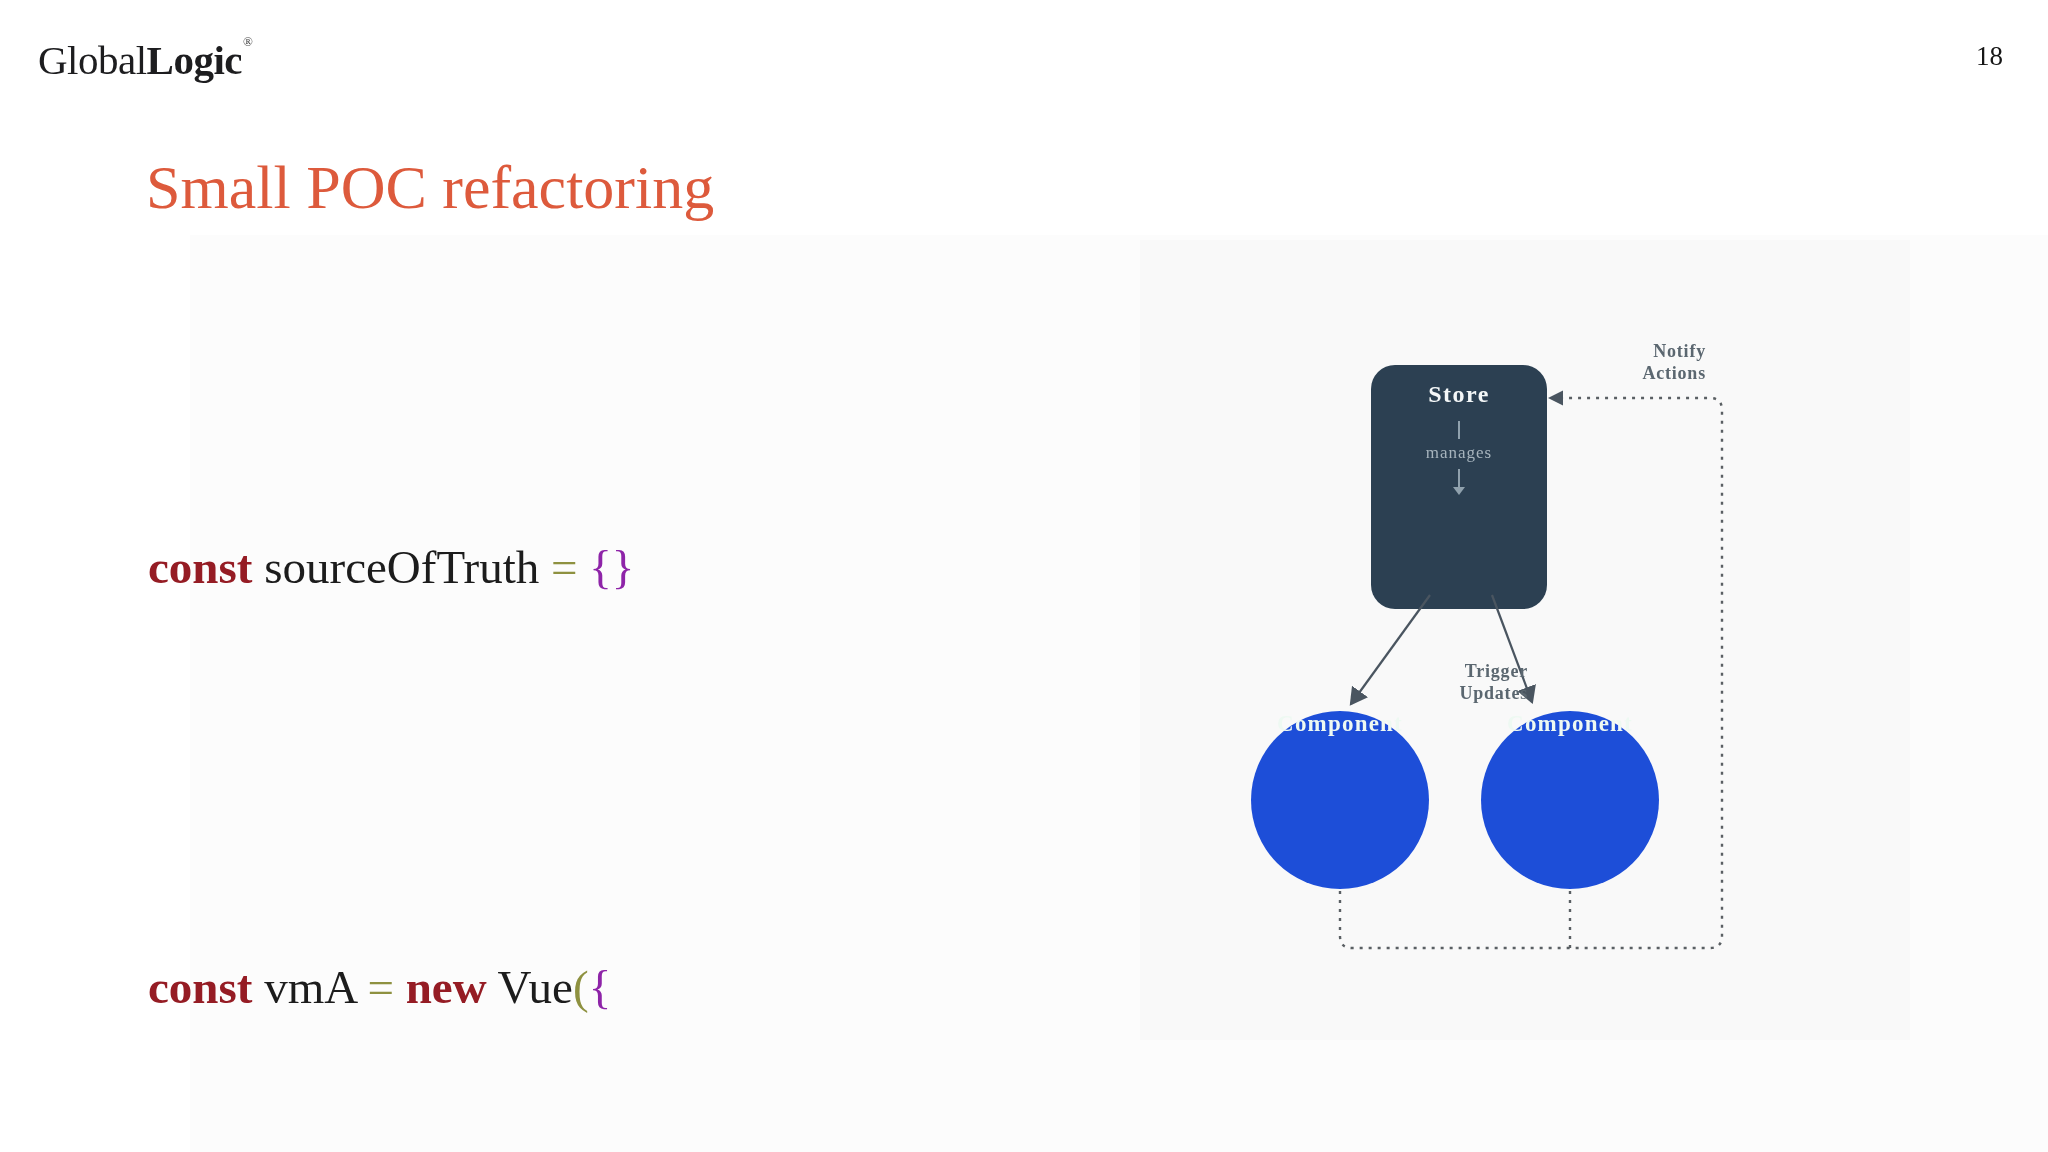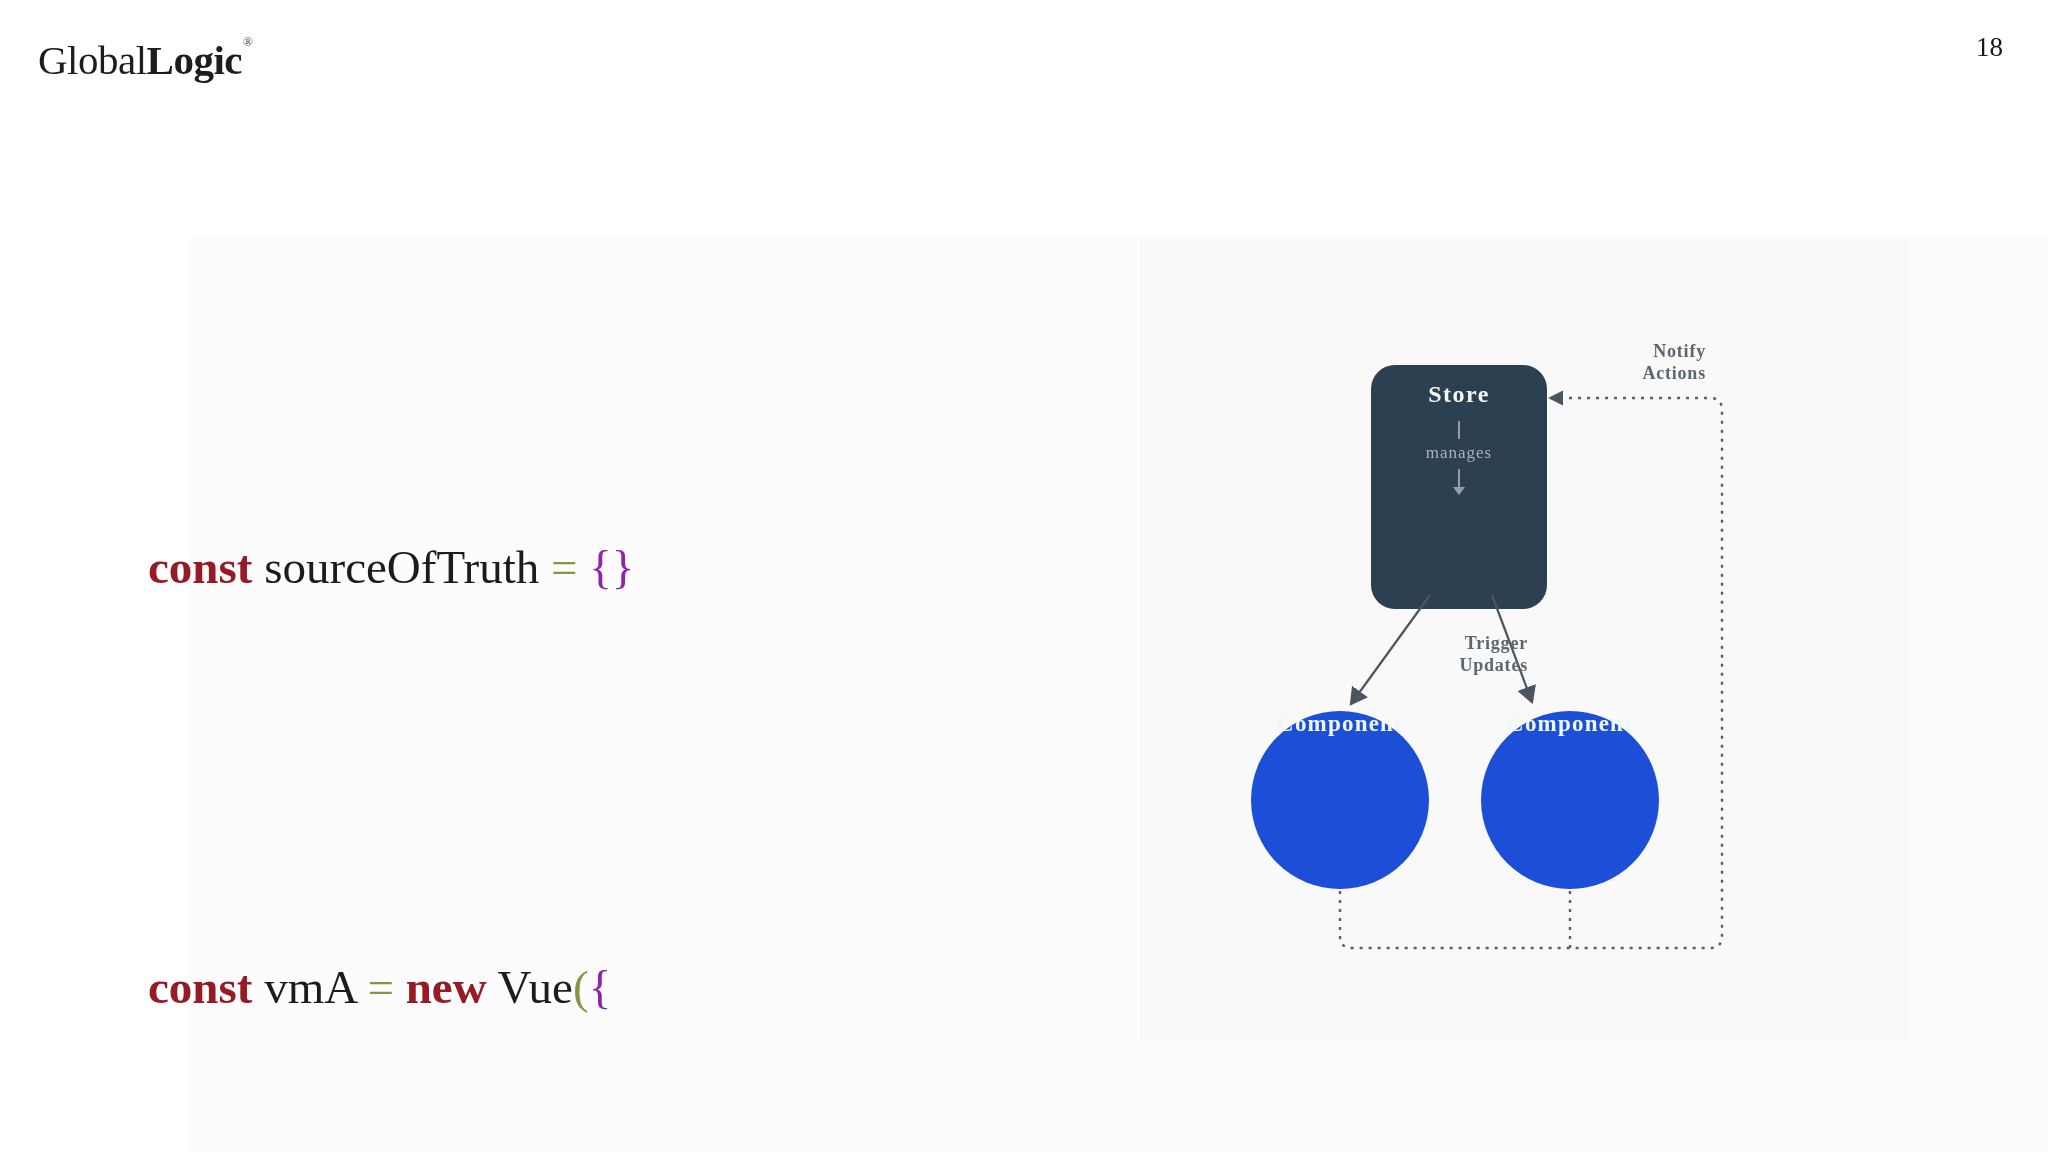--- a/index.html
+++ b/index.html
@@ -9,21 +9,21 @@
   }
   
   .tint-lower{position:absolute;left:190px;top:235px;width:1858px;height:917px;background:#fcfcfc;}
   .tint-diagram{position:absolute;left:1140px;top:240px;width:770px;height:800px;background:#f9f9f9;}
 
   
   .logo{position:absolute;left:38px;top:34px;font-size:41px;color:#1d1d1f;letter-spacing:-0.5px;}
   .logo .l1{font-weight:400;}
   .logo .l2{font-weight:700;}
   .logo .reg{font-size:13px;vertical-align:28px;color:#4a4a4a;font-weight:400;margin-left:1px;}
-  .page-number{position:absolute;left:1976px;top:32px;width:56px;font-size:27px;color:#161616;text-align:left;}
+  .page-number{position:absolute;left:1976px;top:41px;width:56px;font-size:27px;color:#161616;text-align:left;}
 
   
   .slide-title{position:absolute;left:146px;top:152px;font-size:62px;font-weight:400;color:#dd5a3c;letter-spacing:0px;}
 
   
   .code{position:absolute;left:148px;top:392px;font-size:47px;line-height:70px;color:#1c1c1c;white-space:pre;}
   .code .kw{color:#951c24;font-weight:700;}
   .code .op{color:#8e9140;}
   .code .pu{color:#8e24a8;}
   .code .gap{height:70px;}
@@ -44,32 +44,33 @@
   .connectors{position:absolute;left:1230px;top:330px;width:560px;height:680px;}
   .component{
     position:absolute;width:178px;height:178px;border-radius:50%;background:#1d4ed8;
     display:flex;align-items:flex-start;justify-content:center;
     color:#eef9f2;font-size:23px;font-weight:700;letter-spacing:1.2px;
   }
   .component.left{left:1251px;top:711px;}
   .component.right{left:1481px;top:711px;}
   .diagram-label{position:absolute;width:140px;text-align:right;color:#5b6770;font-size:18px;font-weight:700;letter-spacing:0.8px;line-height:22px;}
   .diagram-label.notify{left:1566px;top:340px;}
-  .diagram-label.trigger{left:1388px;top:632px;}
+  .diagram-label.trigger{left:1388px;top:660px;}
 </style>
 </head>
 <body>
 
 <div class="slide">
   <div class="tint-lower"></div>
   <div class="tint-diagram"></div>
 
   <div class="logo"><span class="l1">Global</span><span class="l2">Logic</span><span class="reg">®</span></div>
   <div class="page-number">18</div>
 
+  <div class="slide-title">Small POC refactoring</div>
 
   <div class="code">
     <div class="line"><span class="kw">const</span><span> sourceOfTruth </span><span class="op">=</span><span> </span><span class="pu">{}</span></div>
     <div class="gap"></div>
     <div class="line"><span class="kw">const</span><span> vmA </span><span class="op">=</span><span> </span><span class="kw">new</span><span> Vue</span><span class="op">(</span><span class="pu">{</span></div>
     
     
     
     
     

